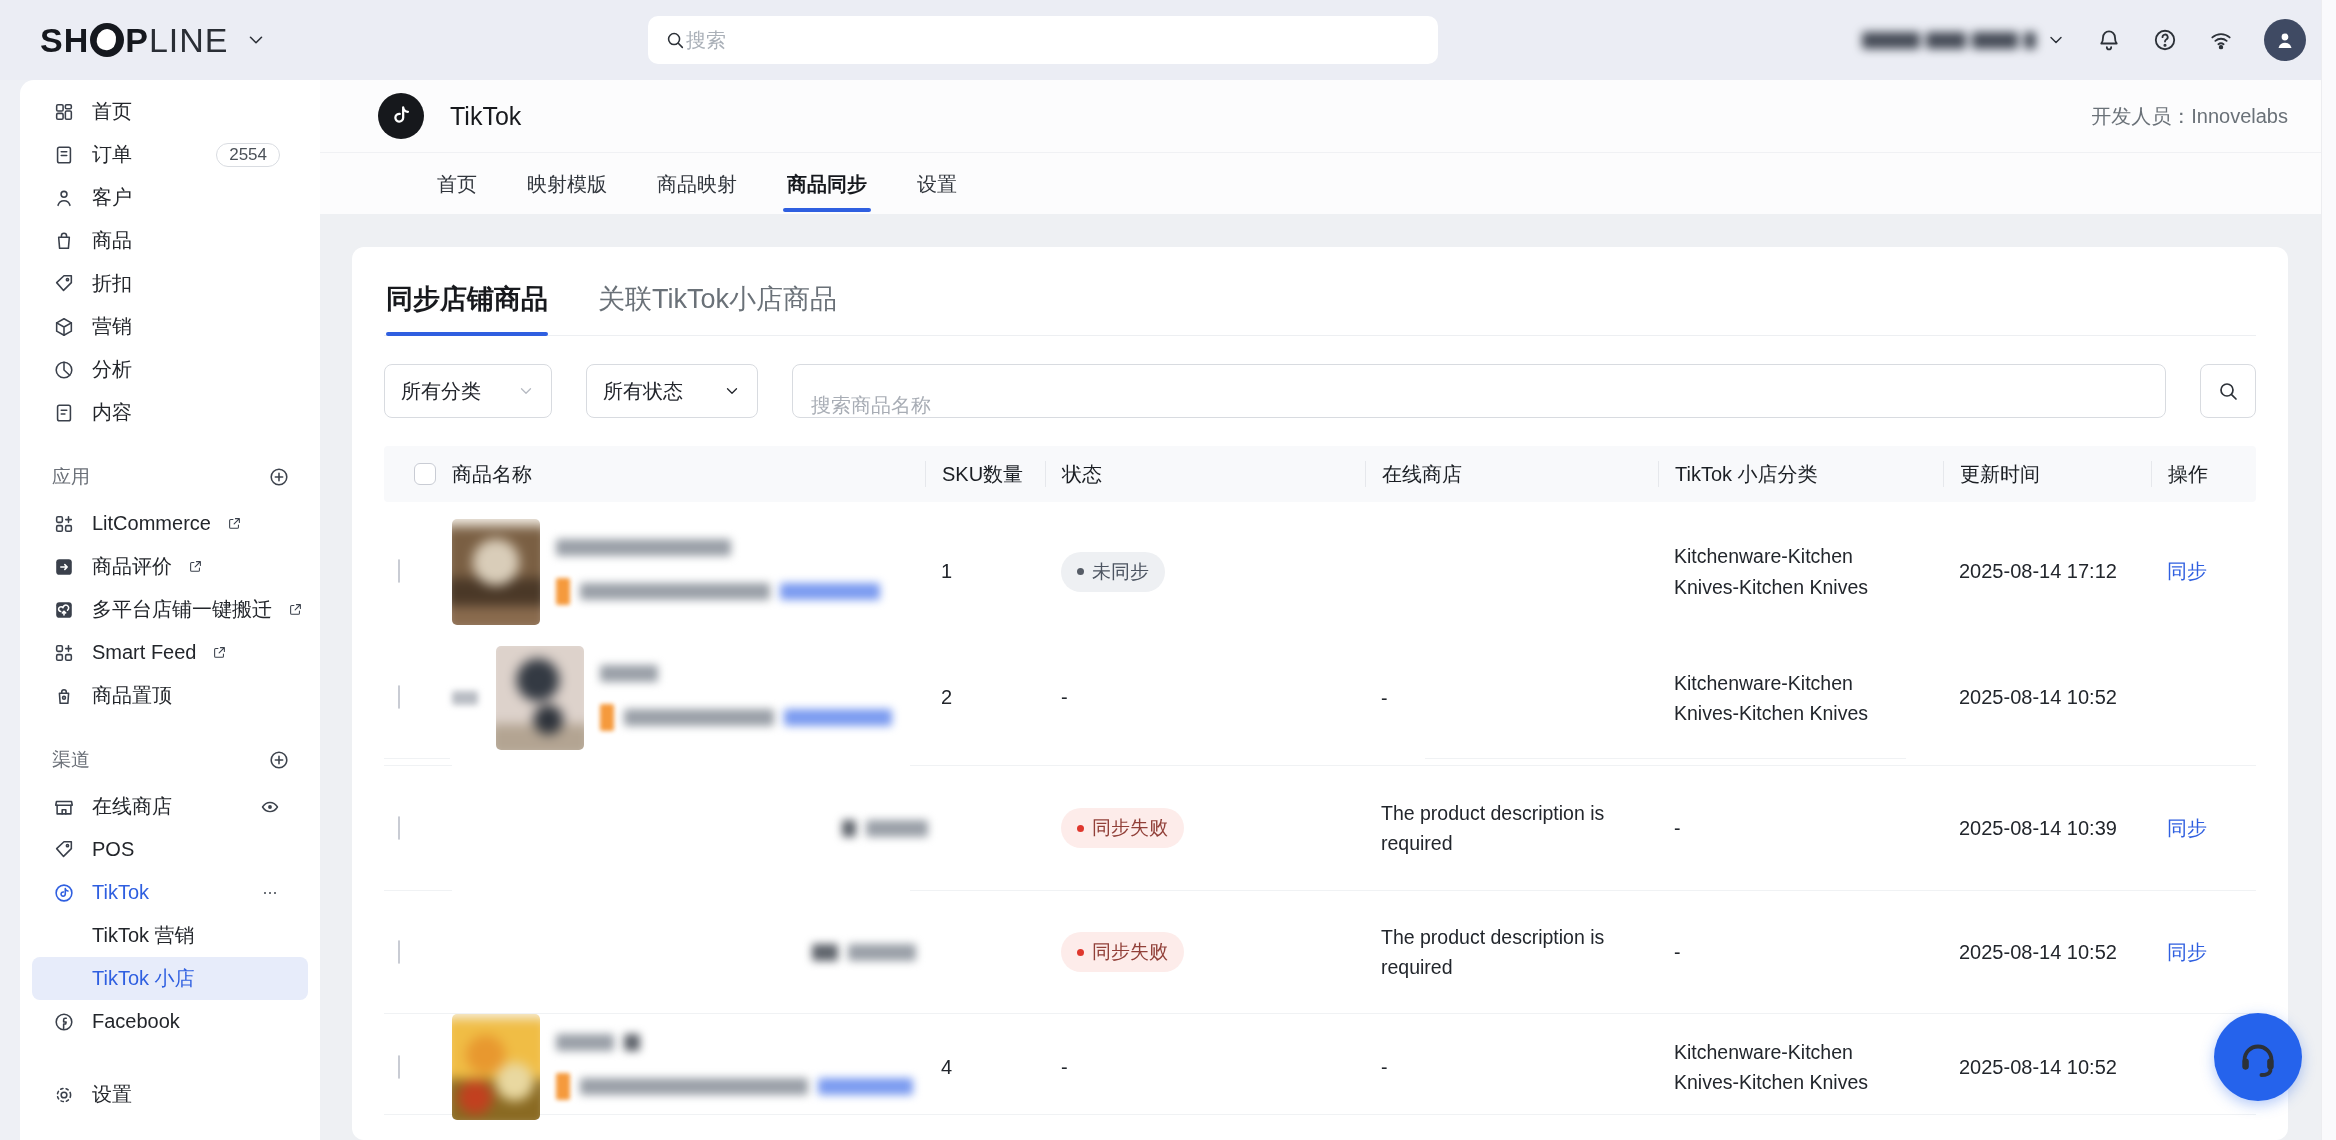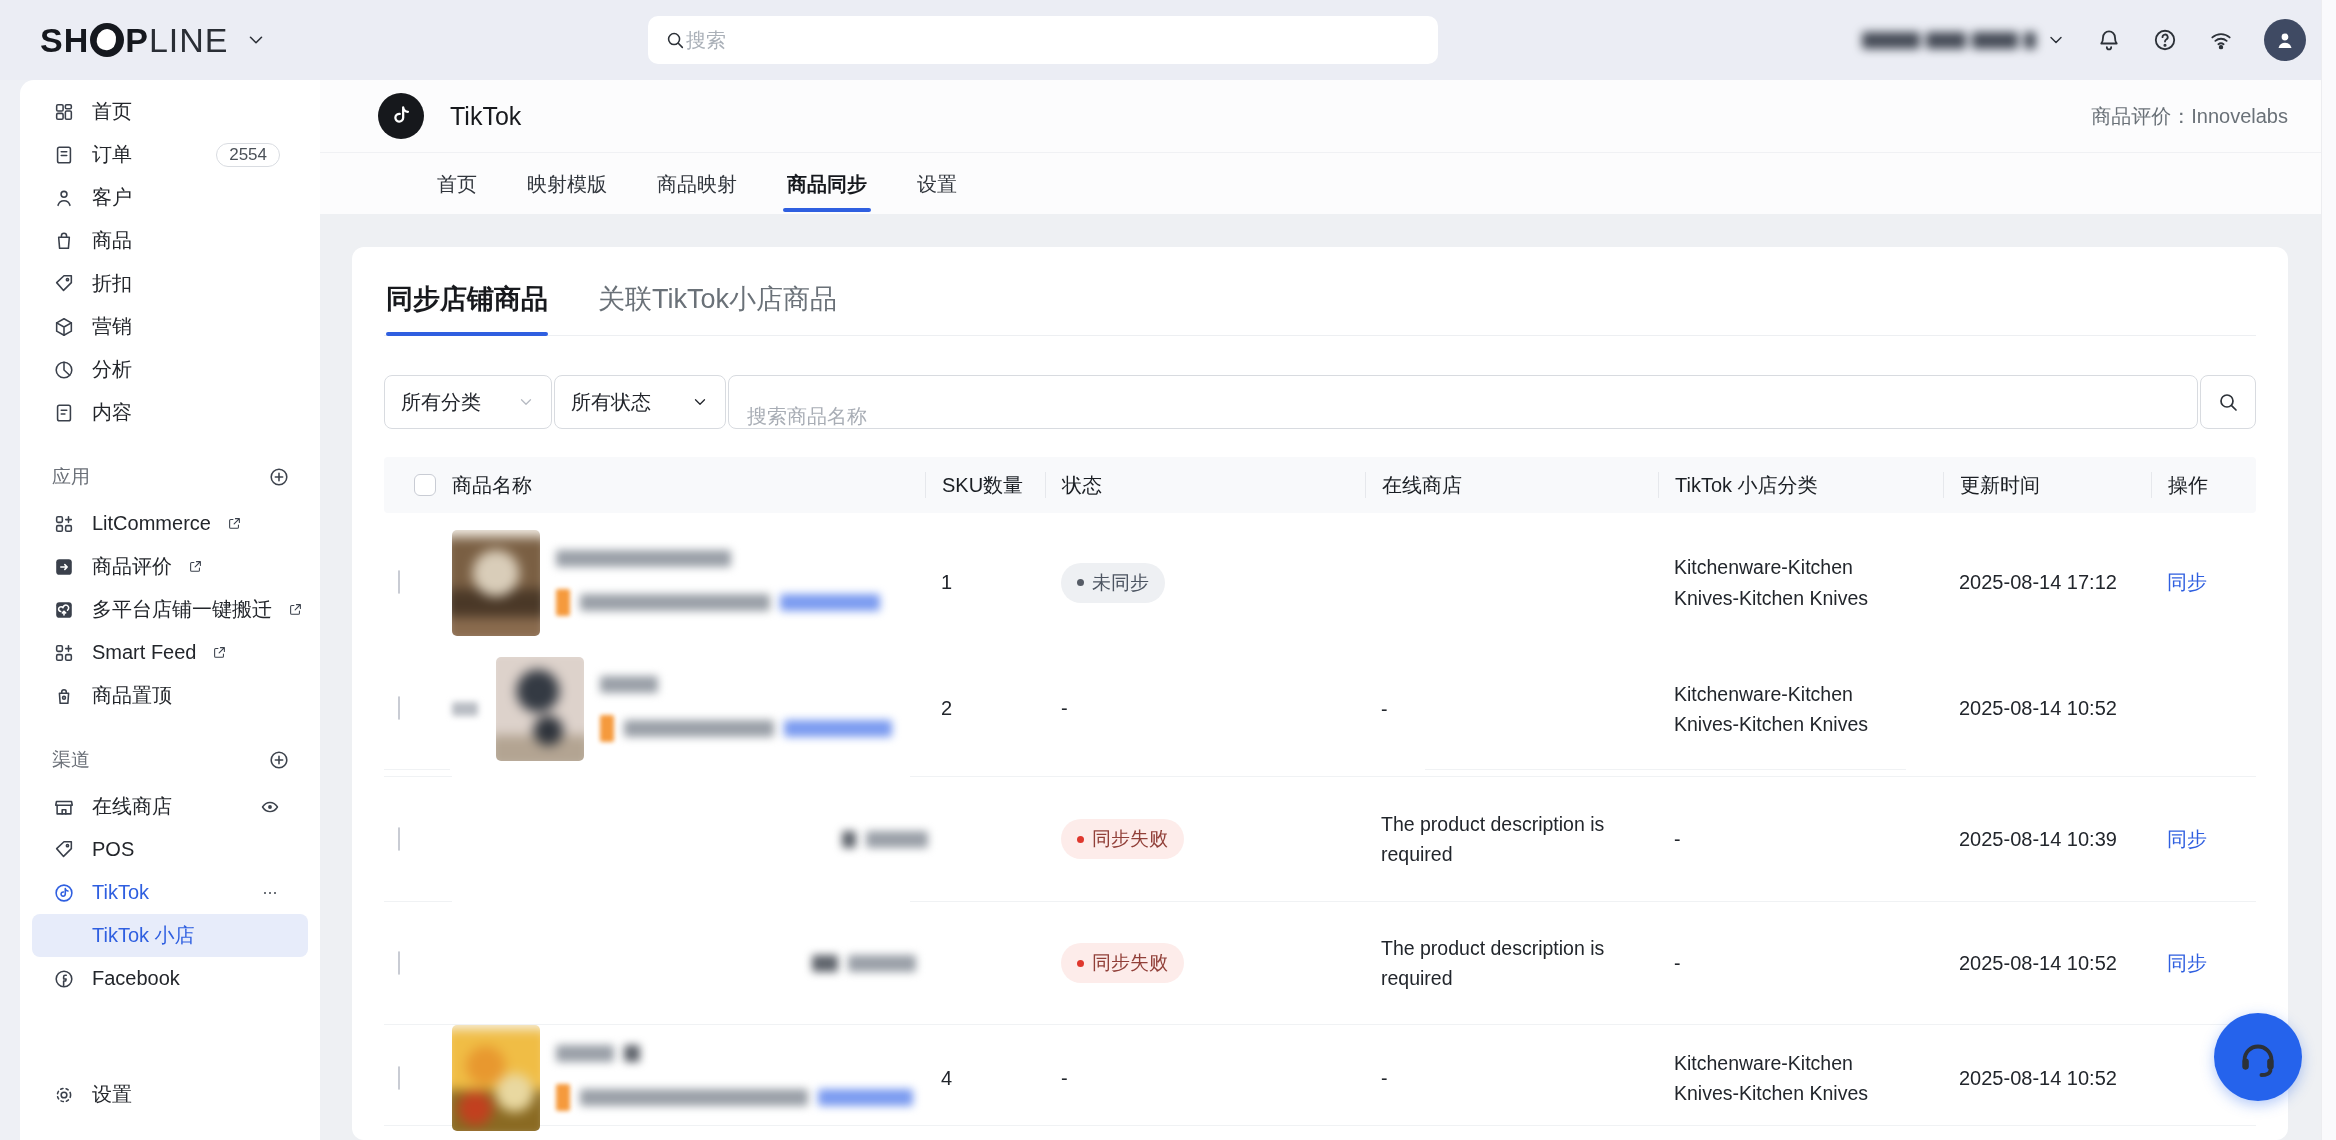--- a/index.html
+++ b/index.html
@@ -61,21 +61,21 @@
   .app-tab.active::after { content:""; position:absolute; left:-2px; right:-2px; bottom:0; height:4px; background:var(--accent); border-radius:3px; }
   .workspace { position:absolute; left:0; right:0; top:134px; bottom:0; background:#eef0f3; }
   .card { margin:33px 48px 0 32px; background:#fff; border-radius:12px; height:calc(100% - 33px);
     padding:34px 32px 0; overflow:hidden; }
   
   .subtabs { display:flex; gap:50px; border-bottom:1px solid #edeff2; padding:0 2px; }
   .subtab { font-size:27px; color:#6a7178; padding-bottom:18px; cursor:pointer; position:relative; }
   .subtab.active { color:#17191d; font-weight:700; }
   .subtab.active::after { content:""; position:absolute; left:0; right:0; bottom:-1px; height:4px; background:var(--accent); border-radius:2px; }
   
-  .filters { display:flex; gap:2px; margin-top:39px; }
+  .filters { display:flex; gap:34px; margin-top:28px; }
   .select { height:54px; border:1px solid #d8dbe0; border-radius:8px; background:#fff; display:flex; align-items:center;
     padding:0 16px; gap:10px; font-size:20px; color:#23262c; cursor:pointer; }
   .select .chev-light { color:#b6bac2; } .select .chev-dark { color:#23262c; }
   .sel-cat { width:168px; } .sel-status { width:172px; }
   .f-search { flex:1; height:54px; border:1px solid #d8dbe0; border-radius:8px; display:flex; align-items:flex-end; padding:0 18px; }
   .f-search input { border:none; outline:none; width:100%; font-size:20px; font-family:inherit; background:transparent; color:#23262b; }
   .f-search input::placeholder { color:#a8adb5; }
   .s-btn { width:56px; height:54px; border:1px solid #d8dbe0; border-radius:8px; background:#fff; display:flex;
     align-items:center; justify-content:center; color:#6c727b; cursor:pointer; }
   
@@ -413,20 +413,24 @@
         <span class="sb-label">TikTok</span>
         <span class="spacer"></span>
         <span class="trail icon">
           <svg width="20" height="20" viewBox="0 0 24 24" fill="none" stroke="currentColor" stroke-width="1.7" stroke-linecap="round" stroke-linejoin="round">
             <circle cx="6" cy="12" r="1.2" fill="currentColor" stroke="none"></circle>
             <circle cx="12" cy="12" r="1.2" fill="currentColor" stroke="none"></circle>
             <circle cx="18" cy="12" r="1.2" fill="currentColor" stroke="none"></circle>
           </svg>
         </span>
       </div>
+      <div class="sb-item indent">
+        <span class="sb-label">TikTok 营销</span>
+        <span class="spacer"></span>
+      </div>
       <div class="sb-item indent active">
         <span class="sb-label">TikTok 小店</span>
         <span class="spacer"></span>
       </div>
       <div class="sb-item">
         <span class="sb-ic icon">
           <svg width="22" height="22" viewBox="0 0 24 24" fill="none" stroke="currentColor" stroke-width="1.7" stroke-linecap="round" stroke-linejoin="round">
             <circle cx="12" cy="12" r="8.5"></circle>
             <path d="M14.5 8h-1.3c-1 0-1.6.6-1.6 1.6V12h2.7l-.4 2.1h-2.3V19"></path>
           </svg>
@@ -450,21 +454,21 @@
 </div>
 
 <div class="main">
   <div class="app-header">
     <span class="app-logo">
         <svg width="26" height="26" viewBox="0 0 24 24" fill="none" stroke="currentColor" stroke-width="1.7" stroke-linecap="round" stroke-linejoin="round">
           <path d="M14 4v9.6a3.6 3.6 0 11-3.1-3.6M14 4c.4 2.3 2 3.9 4.4 4.1" stroke-width="2.1"></path>
         </svg>
       </span>
     <span class="app-title">TikTok</span>
-    <span class="dev">商品评价：Innovelabs</span>
+    <span class="dev">开发人员：Innovelabs</span>
   </div>
   <div class="app-tabs" id="app-tabs">
       <div class="app-tab">首页</div>
       <div class="app-tab">映射模版</div>
       <div class="app-tab">商品映射</div>
       <div class="app-tab active">商品同步</div>
       <div class="app-tab">设置</div>
     </div>
 
   <div class="workspace">

